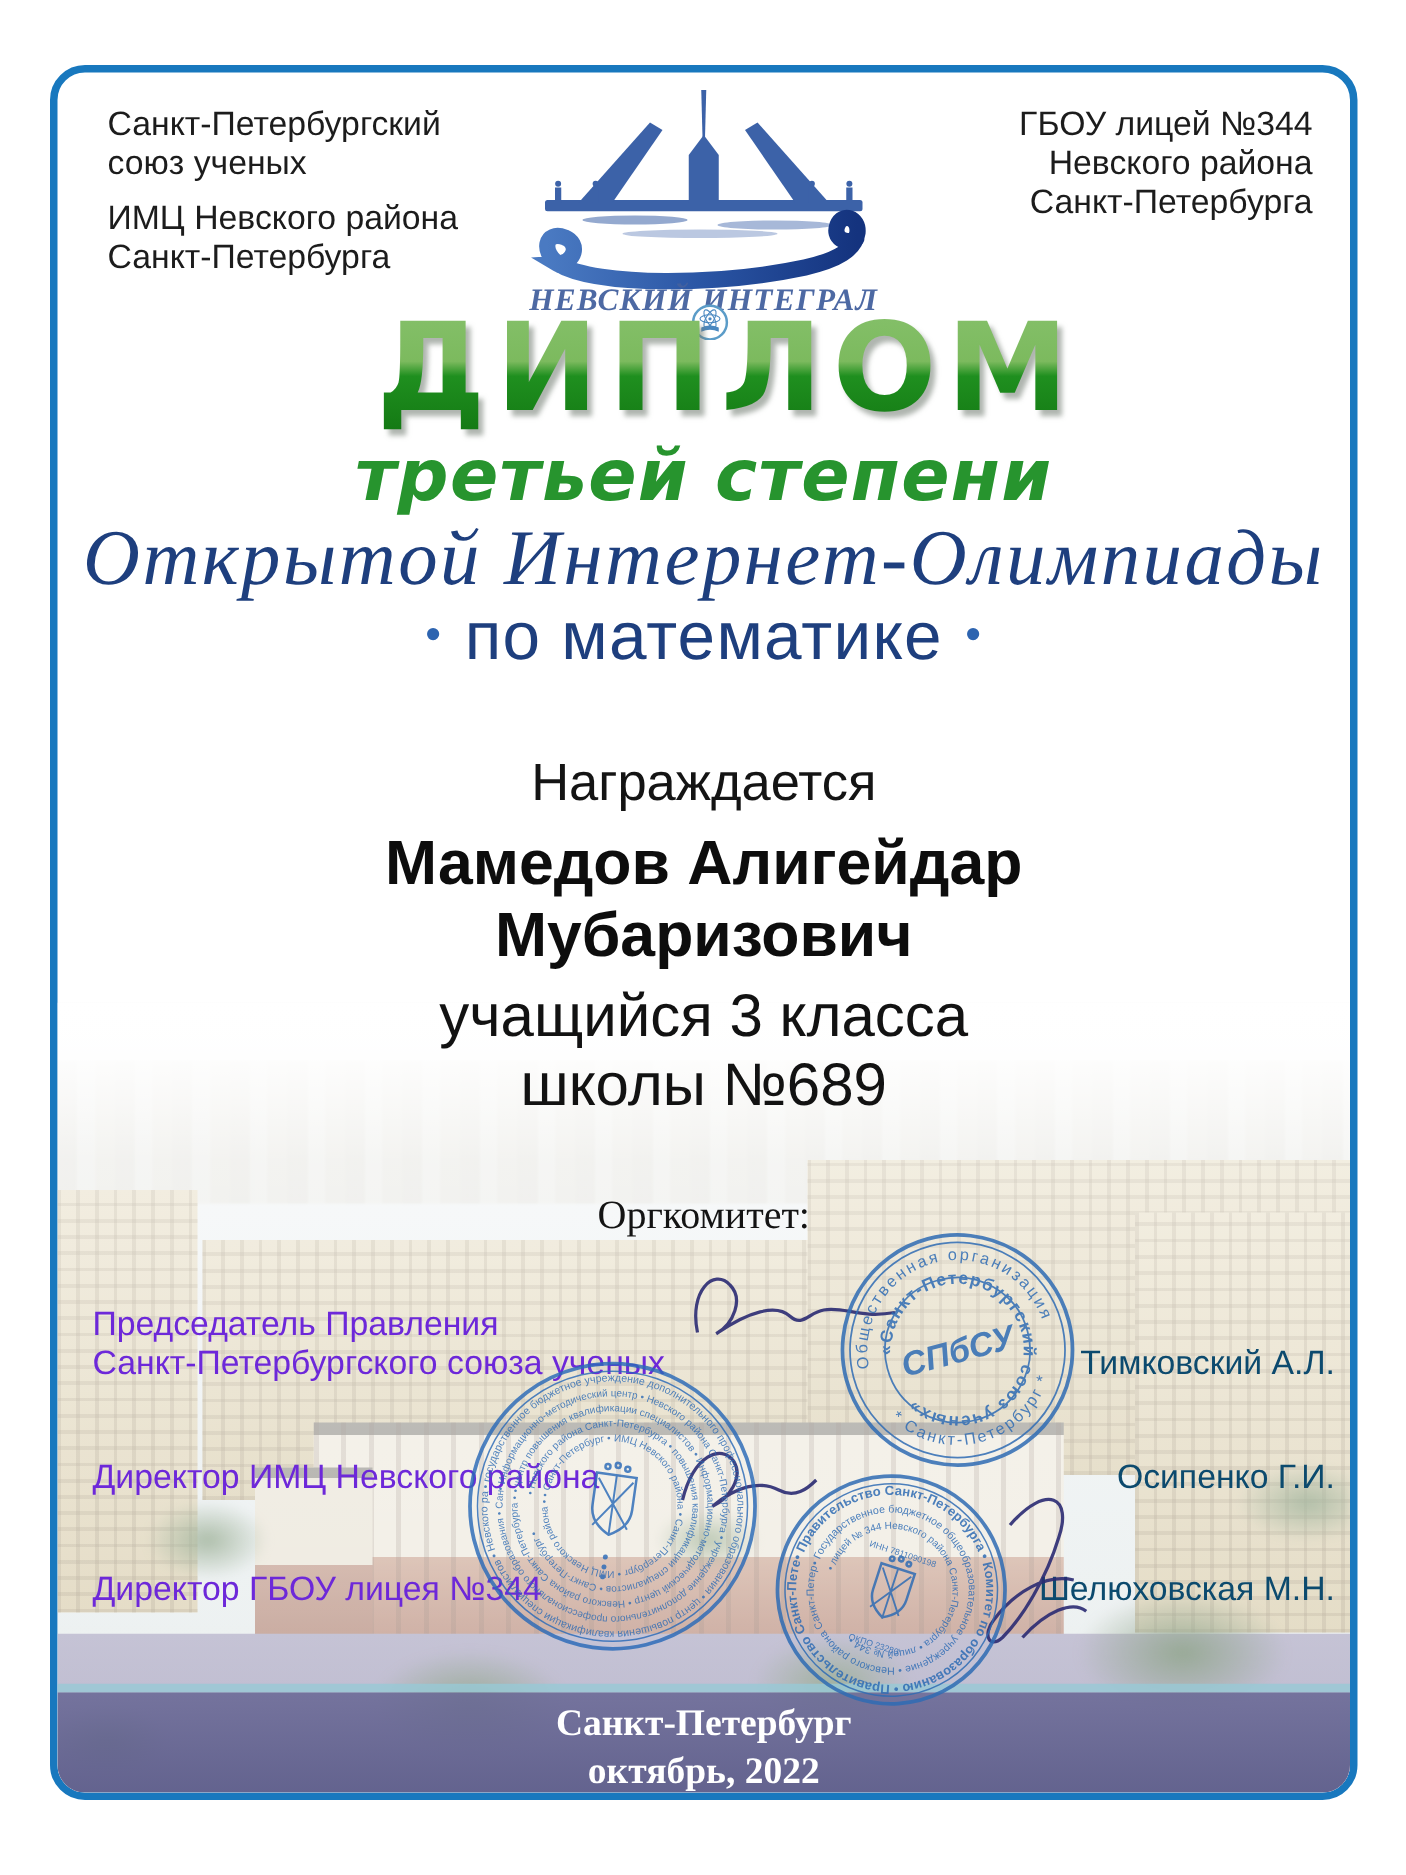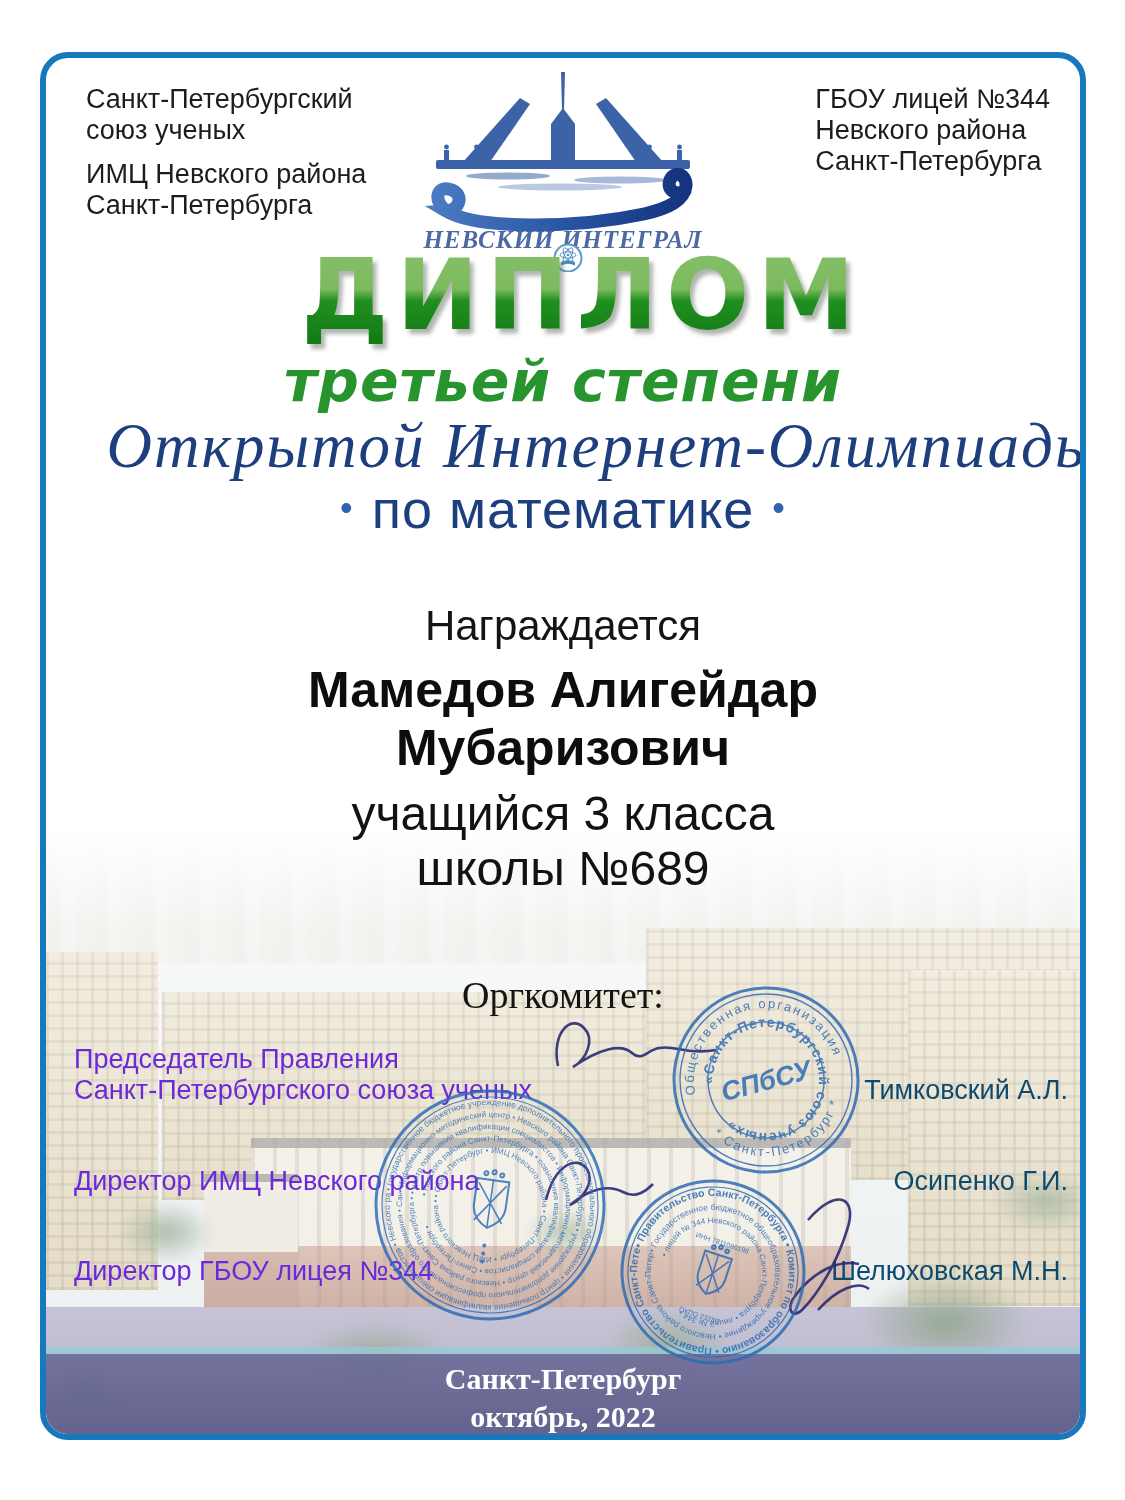--- a/index.html
+++ b/index.html
@@ -3,44 +3,44 @@
 <meta charset="utf-8">
 <style>
   html,body{margin:0;padding:0;background:#ffffff;}
   #page{position:relative;width:1125px;height:1500px;background:#ffffff;overflow:hidden;
         font-family:"Liberation Sans",sans-serif;}
   #frame{position:absolute;left:40px;top:52px;width:1034px;height:1376px;
          border:6px solid #1878be;border-radius:28px;overflow:hidden;background:#ffffff;}
   
   .hdr{position:absolute;top:26px;font-size:27px;line-height:31px;color:#1c1c1c;z-index:3;}
   .hdr-left{left:40px;text-align:left;}
-  .hdr-right{right:30px;text-align:left;}
+  .hdr-right{right:30px;text-align:right;}
   .hdr .org{display:block;}
   .hdr .org + .org{margin-top:13px;}
   
   #logo{position:absolute;left:50%;top:4px;transform:translateX(-50%);width:310px;height:210px;z-index:3;}
   
   .center-line{position:absolute;left:0;width:100%;text-align:center;z-index:3;}
   #diplom{top:188px;font-family:"DejaVu Sans",sans-serif;font-weight:bold;font-size:98px;
           line-height:1;letter-spacing:8px;color:#1f8f1f;
           filter:drop-shadow(4px 5px 2px rgba(110,120,110,0.55));padding-left:19px;}
   @supports ((-webkit-background-clip:text) or (background-clip:text)){
     #diplom{background:linear-gradient(180deg,#85c06a 0%,#7cba5e 44%,#1f8f1f 56%,#147a14 100%);
             -webkit-background-clip:text;background-clip:text;color:transparent;}
   }
   #stepeni{top:290px;font-family:"DejaVu Sans",sans-serif;font-style:italic;font-weight:bold;
            font-size:57px;color:#27942e;letter-spacing:1px;}
   #olymp1{top:352px;font-family:"Liberation Serif",serif;font-style:italic;font-size:63px;
-          color:#1e3f7e;letter-spacing:2px;padding-left:40px;}
+          color:#1e3f7e;letter-spacing:2px;}
   #olymp2{top:420px;font-size:54px;color:#1e3f7e;letter-spacing:1px;}
   #olymp2 .dot{color:#2d64b0;font-size:36px;vertical-align:8px;padding:0 18px;}
   #nagr{top:530px;font-size:42px;color:#141414;margin-top:14px;}
   #fio{top:604px;font-size:50px;font-weight:bold;color:#0d0d0d;line-height:1.15;}
   #student{top:728px;font-size:48px;color:#121212;line-height:1.15;}
-  #orgkomitet{top:915px;font-family:"Liberation Serif",serif;font-size:38px;color:#141414;}
+  #orgkomitet{top:895px;font-family:"Liberation Serif",serif;font-size:32px;color:#141414;}
   
   .sig-label{position:absolute;left:28px;font-size:27px;line-height:31px;color:#6d28d9;z-index:3;}
   .sig-name{position:absolute;right:12px;font-size:27px;color:#0c4a6e;z-index:3;}
   #row1-label{top:986px;}
   #row1-name{top:1017px;}
   #row2-label{top:1108px;}
   #row2-name{top:1108px;}
   #row3-label{top:1198px;}
   #row3-name{top:1198px;}
   

